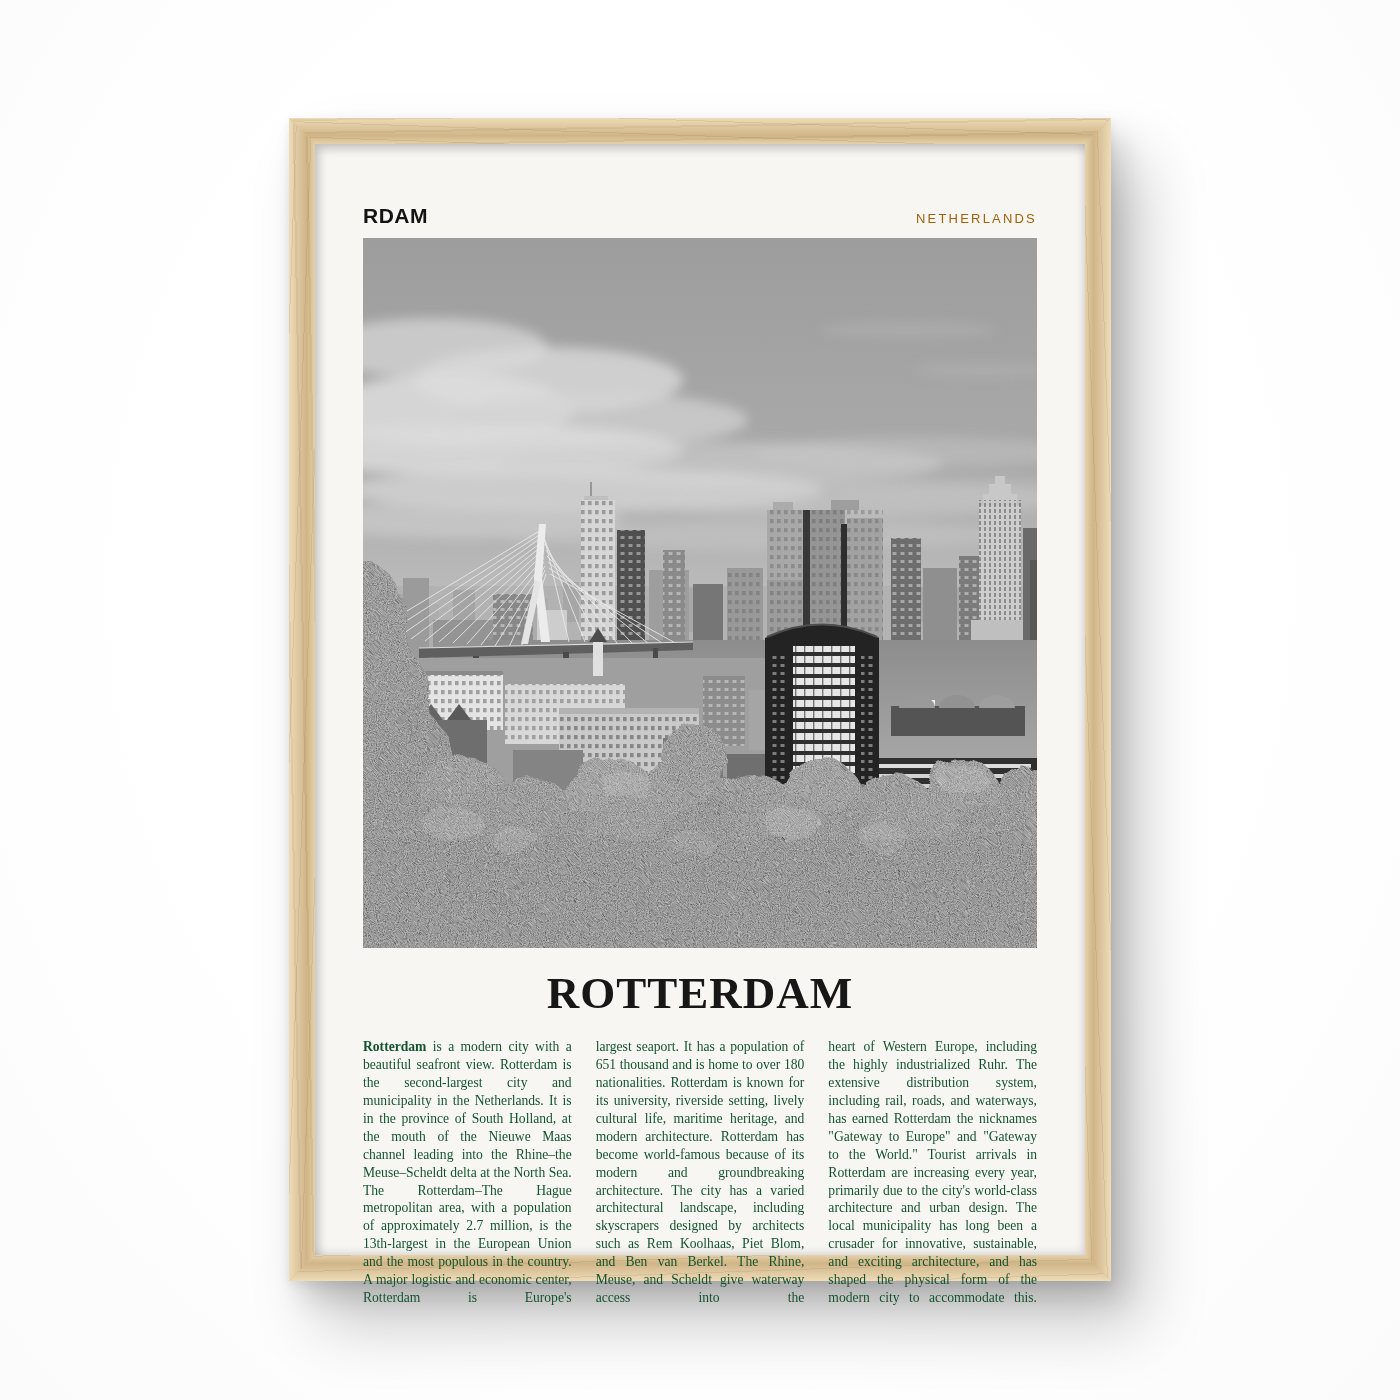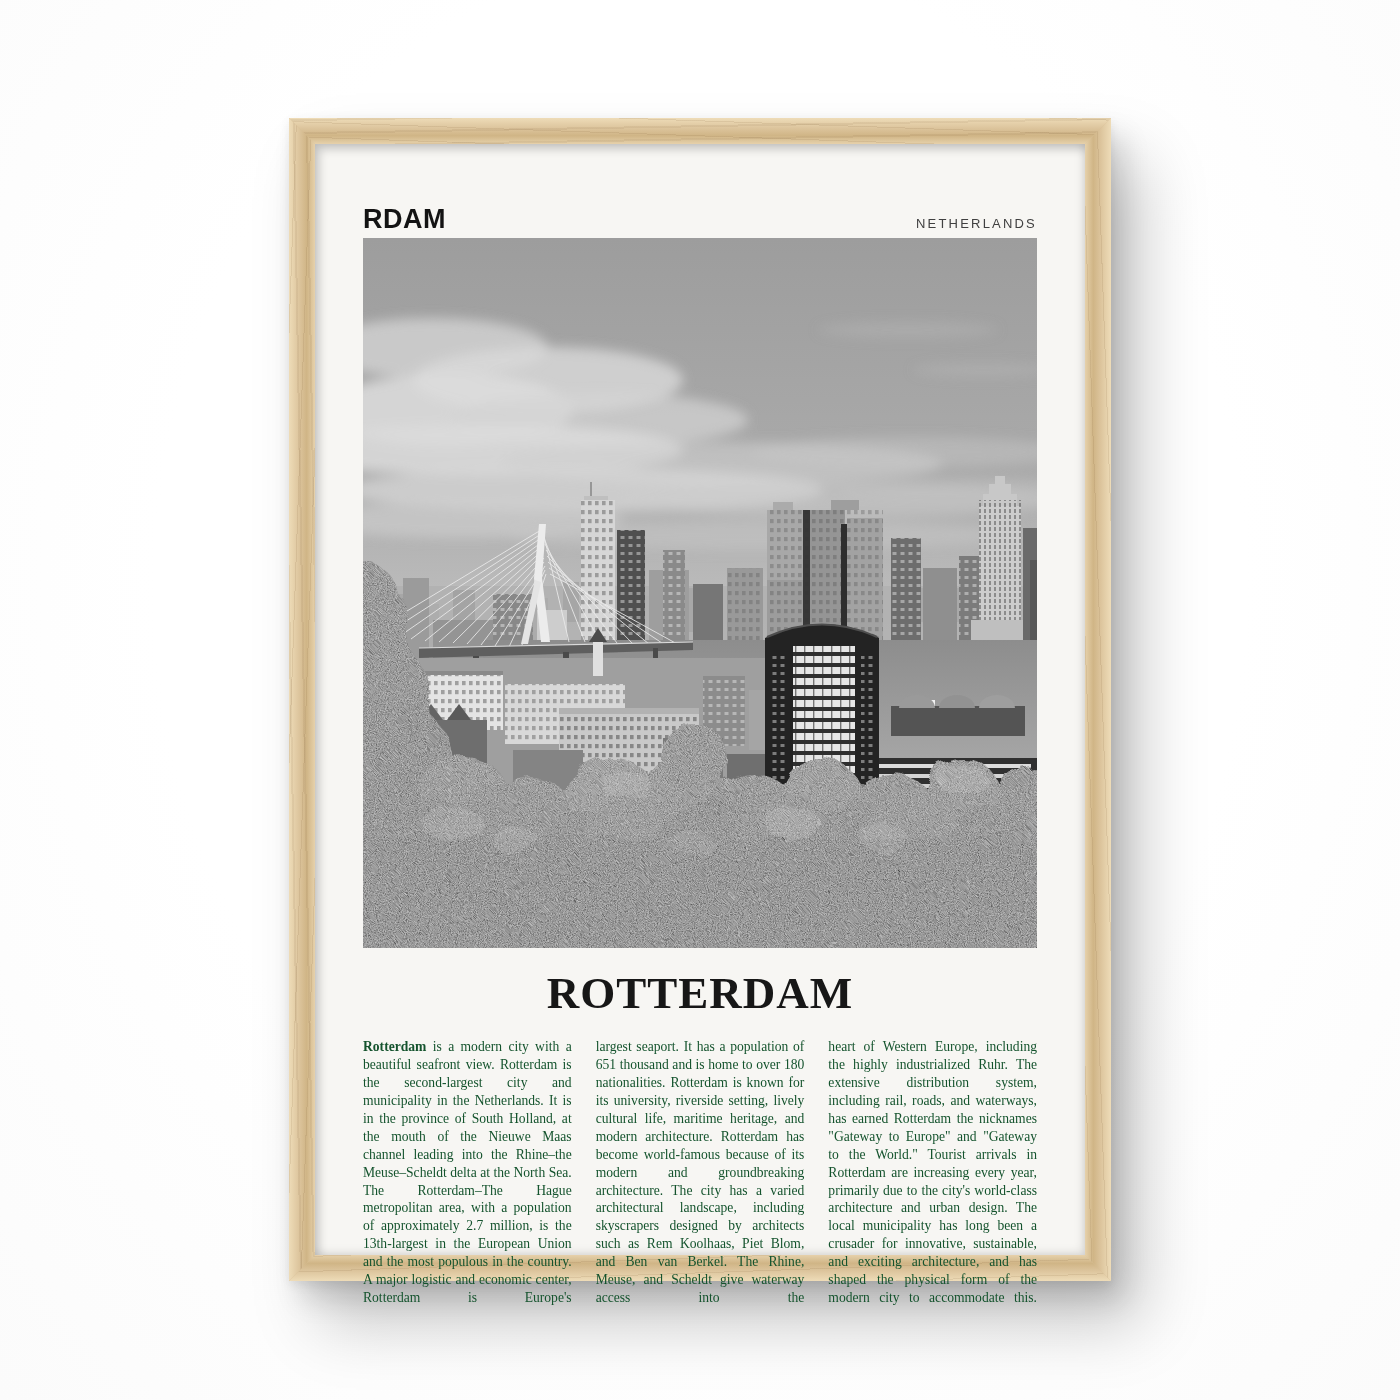--- a/index.html
+++ b/index.html
@@ -42,22 +42,22 @@
 
   
   .mat{
     position:absolute;inset:26px;background:#f7f6f3;
     box-shadow:inset 4px 5px 10px rgba(0,0,0,0.20), inset -3px -3px 8px rgba(0,0,0,0.10);
   }
   .content{position:absolute;left:48px;right:48px;top:60px;}
 
   
   .poster-header{display:flex;justify-content:space-between;align-items:baseline;height:30px;}
-  .city-code{font-size:27px;font-weight:700;letter-spacing:.5px;color:#131313;}
-  .country{font-size:13px;letter-spacing:2.2px;color:#404040;}
+  .city-code{font-size:21px;font-weight:700;letter-spacing:.5px;color:#131313;}
+  .country{font-size:13px;letter-spacing:2.2px;color:#a16207;}
 
   
   .photo{width:674px;height:710px;margin-top:4px;background:#a8a8a8;overflow:hidden;}
   .photo svg{display:block;width:100%;height:100%;}
 
   
   .poster-title{
     margin:20px 0 0 0;text-align:center;
     font-family:"Liberation Serif", serif;font-weight:700;
     font-size:45px;line-height:50px;letter-spacing:1px;color:#171717;

